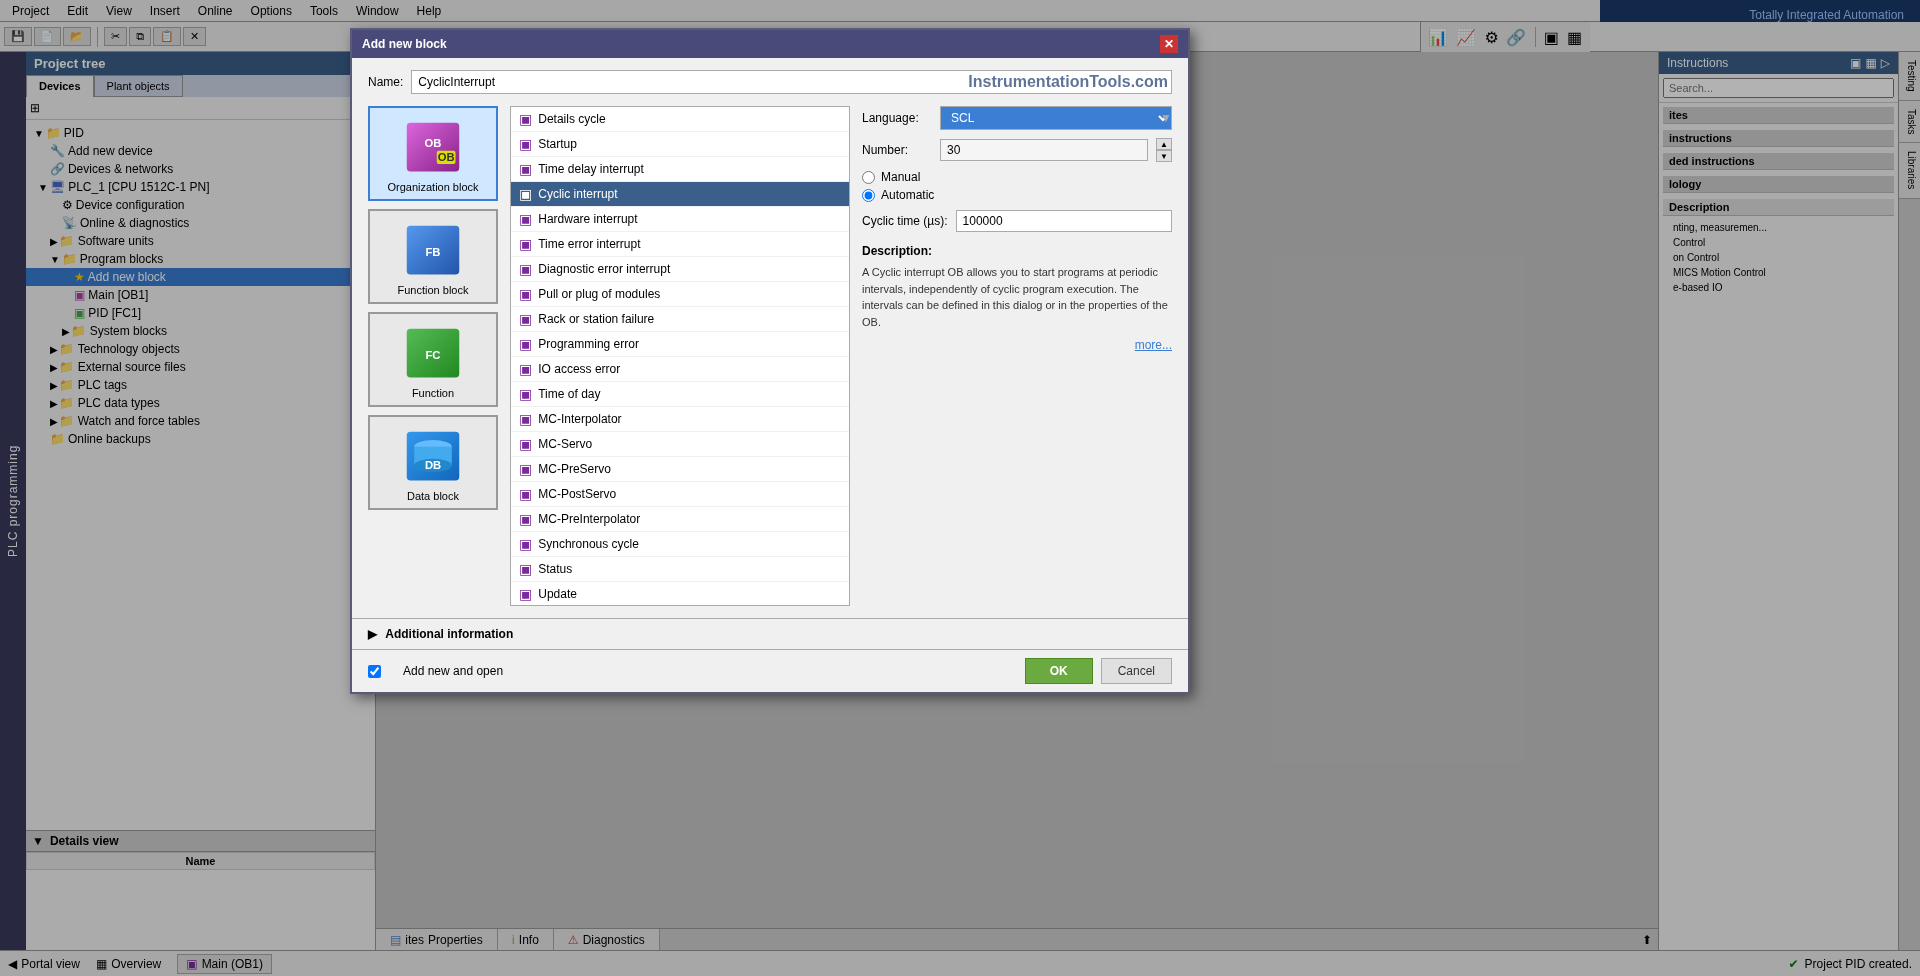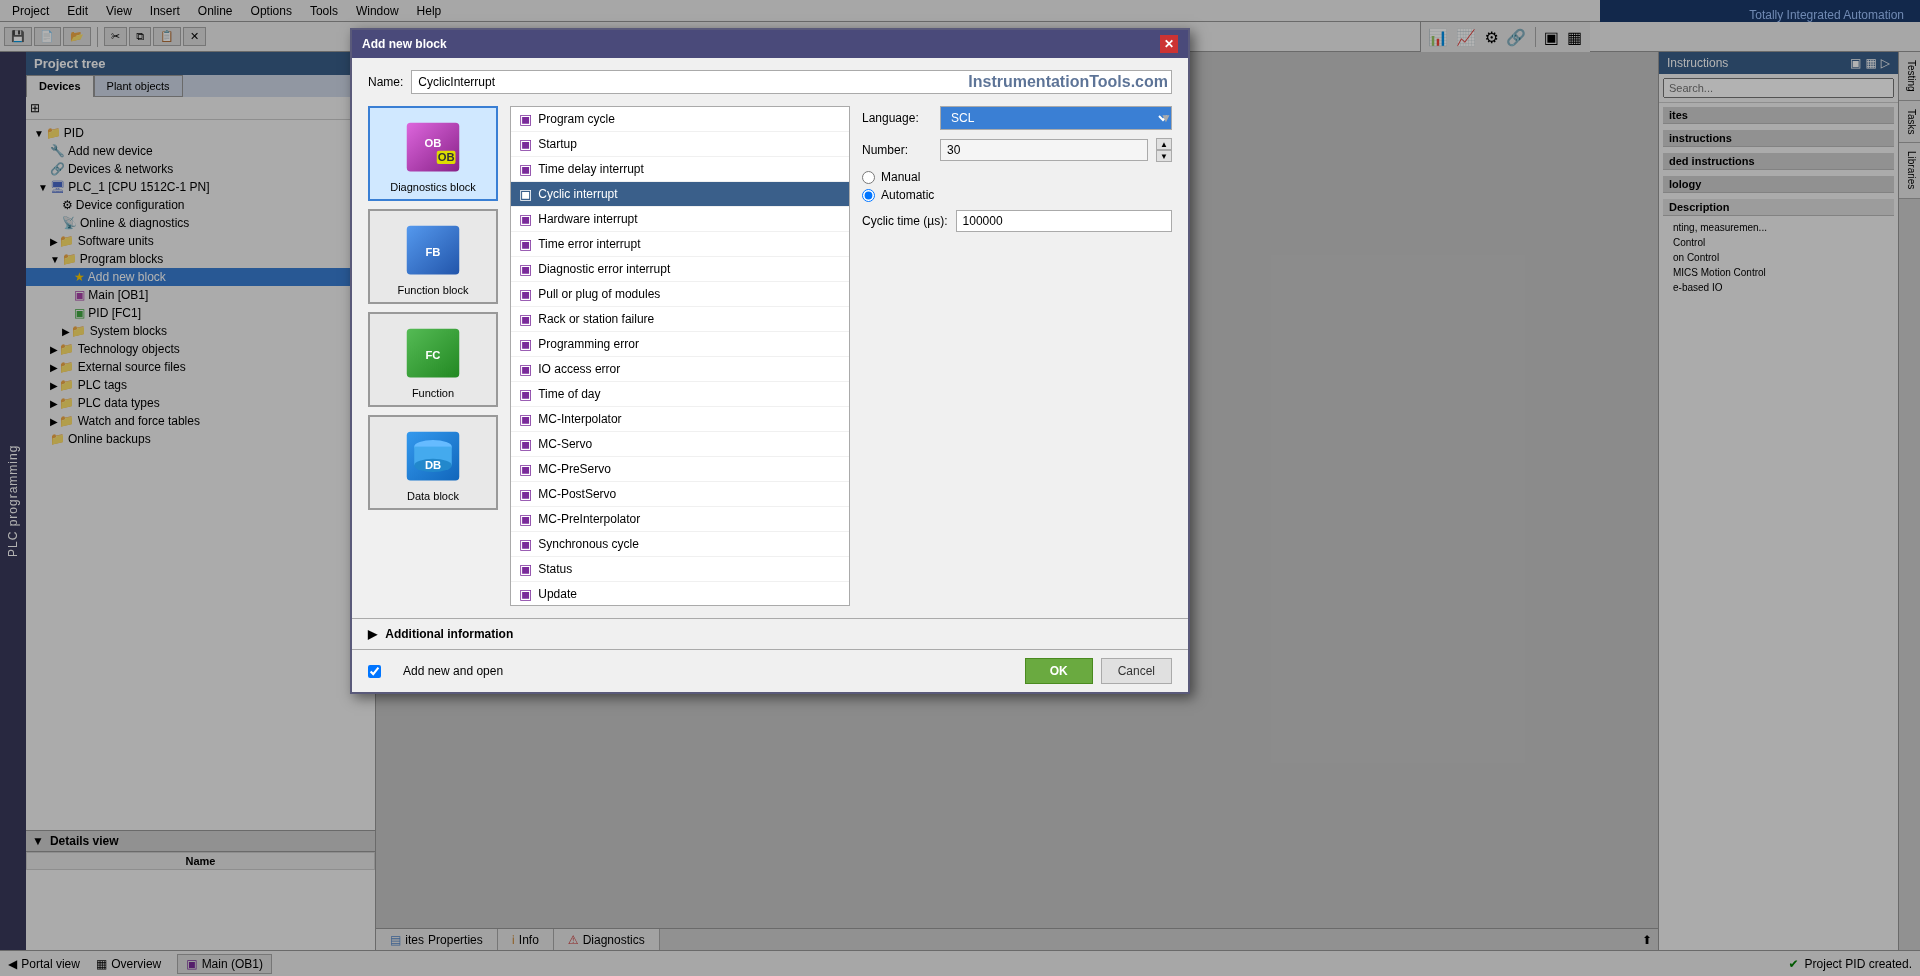--- a/index.html
+++ b/index.html
@@ -402,21 +402,21 @@
                   <stop offset="0%" stop-color="#dd66dd"></stop>
                   <stop offset="100%" stop-color="#882288"></stop>
                 </linearGradient>
               </defs>
               <rect x="4" y="4" width="56" height="52" rx="4" fill="url(#obGrad)"></rect>
               <text x="32" y="30" text-anchor="middle" fill="white" font-size="16" font-weight="bold">OB</text>
               <rect x="36" y="34" width="20" height="14" rx="2" fill="#dddd00"></rect>
               <text x="46" y="45" text-anchor="middle" fill="#333" font-size="10" font-weight="bold">OB</text>
             </svg>
           </div>
-          <span class="block-label">Diagnostics block</span>
+          <span class="block-label">Organization block</span>
         </div>
 
         <div class="block-btn">
           <div class="block-icon">
             <svg width="64" height="60" viewBox="0 0 64 60">
               <defs>
                 <linearGradient id="fbGrad" x1="0" y1="0" x2="1" y2="1">
                   <stop offset="0%" stop-color="#5599ee"></stop>
                   <stop offset="100%" stop-color="#2255aa"></stop>
                 </linearGradient>
@@ -461,21 +461,21 @@
               <text x="32" y="44" text-anchor="middle" fill="white" font-size="11" font-weight="bold">DB</text>
             </svg>
           </div>
           <span class="block-label">Data block</span>
         </div>
       </div>
 
       <div class="modal-list">
         <div class="list-item">
           <span class="list-item-icon">▣</span>
-          <span>Program cycle</span>
+          <span>Details cycle</span>
         </div>
         <div class="list-item">
           <span class="list-item-icon">▣</span>
           <span>Startup</span>
         </div>
         <div class="list-item">
           <span class="list-item-icon">▣</span>
           <span>Time delay interrupt</span>
         </div>
         <div class="list-item selected">
@@ -580,20 +580,25 @@
             <input type="radio" name="numbering" checked="" style="">
             <span>Automatic</span>
           </div>
         </div>
 
         <div class="cyclic-time-row">
           <span class="cyclic-time-label">Cyclic time (µs):</span>
           <input class="cyclic-time-input" type="text" value="100000" style="">
         </div>
 
+        <div>
+          <div class="description-label">Description:</div>
+          <div class="description-text">A Cyclic interrupt OB allows you to start programs at periodic intervals, independently of cyclic program execution. The intervals can be defined in this dialog or in the properties of the OB.</div>
+          <a class="more-link" href="#">more...</a>
+        </div>
       </div>
     </div>
   </div>
 
   <div class="modal-addi-info">
     <span>▶</span>
     <span>Additional information</span>
   </div>
 
   <div class="modal-footer">

